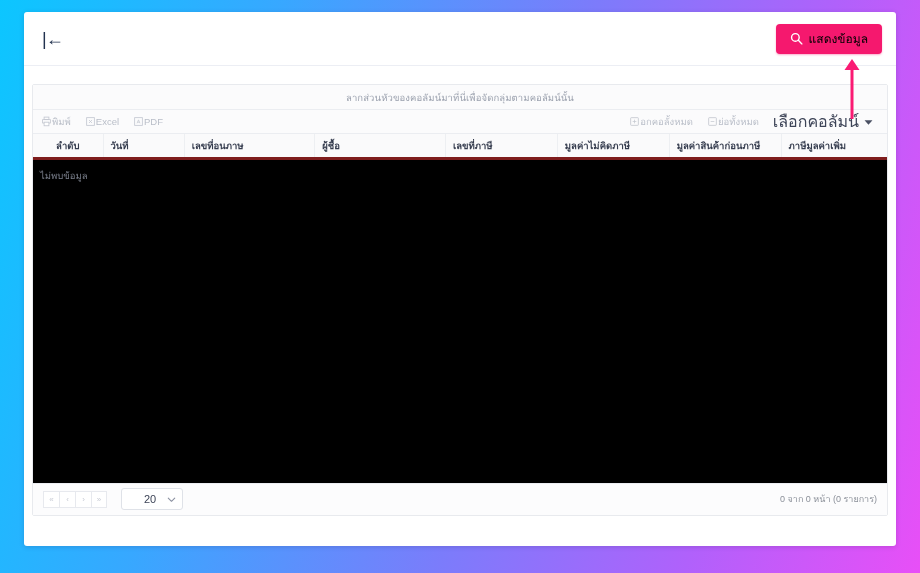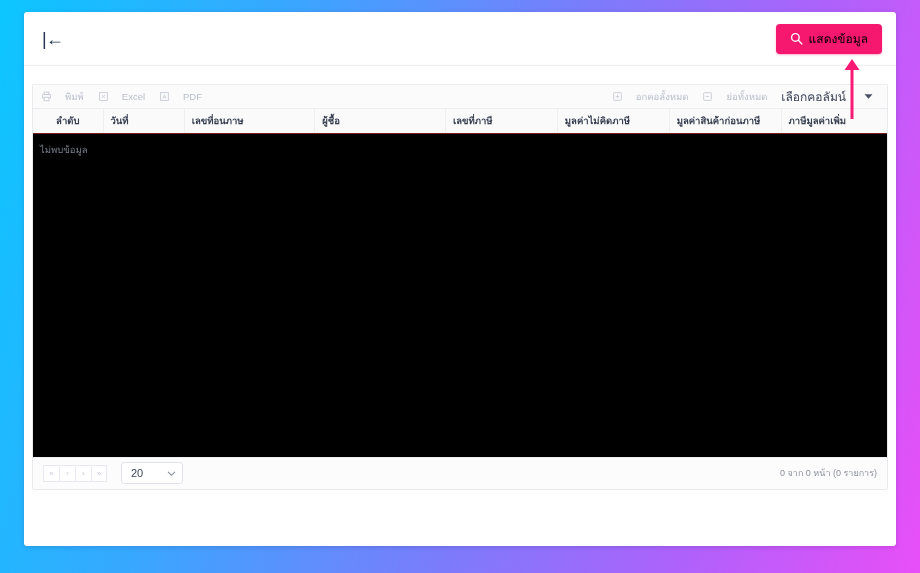--- a/index.html
+++ b/index.html
@@ -53,31 +53,31 @@
   .group-panel {
     height:25px; background:#fbfbfc; border-bottom:1px solid #ebedf1;
     display:flex; align-items:center; justify-content:center;
     font-size:9.5px; color:#9aa0ad; letter-spacing:.1px;
   }
   .grid-toolbar {
     height:24px; background:#fbfbfc; border-bottom:1px solid #ebedf1;
     display:flex; align-items:center; padding:0 8px;
   }
   .tb-item {
-    display:flex; align-items:center; gap:13px;
+    display:flex; align-items:center; gap:0;
     font-size:9.5px; color:#b9bec8; margin-right:14px; cursor:pointer;
     white-space:nowrap;
   }
-  .tb-item.strong { color:#3d4457; margin-right:4px; font-size:12px; }
+  .tb-item.strong { color:#3d4457; margin-right:4px; font-size:16px; }
   .tb-spacer { flex:1; }
   .ico { width:11px; height:11px; display:block; }
 
   table.gridtable { width:100%; border-collapse:collapse; table-layout:fixed; }
   table.gridtable th {
-    height:24px; background:#fafafb; border-bottom:1px solid #7f1d1d;
+    height:24px; background:#fafafb; border-bottom:3px solid #7f1d1d;
     border-right:1px solid #edeff2;
     font-size:9.5px; font-weight:bold; color:#353c4e;
     padding:0 7px; white-space:nowrap;
   }
   table.gridtable th:last-child { border-right:none;margin-top:20px; }
   th.center { text-align:center; }
   th.left   { text-align:left; }
   th.right  { text-align:left; }
 
   .nodata-area { height:323px; background:#000000; position:relative; }
@@ -95,21 +95,21 @@
   .pbtn {
     width:16px; height:17px; border:1px solid #e7e9ee; border-right:none;
     background:#fff; display:flex; align-items:center; justify-content:center;
     font-size:8px; color:#c7cbd4; cursor:pointer;
   }
   .pbtn:last-child { border-right:1px solid #e7e9ee; }
   .pagesize {
     margin-left:14px; height:22px; width:62px;
     border:1px solid #dfe2e8; border-radius:3px; background:#fff;
     display:flex; align-items:center; justify-content:space-between;
-    padding:0 6px 0 9px; font-size:11px; color:#3d4457; cursor:pointer;
+    padding:0 6px 0 22px; font-size:11px; color:#3d4457; cursor:pointer;
   }
   .chev { width:9px; height:9px; display:block; }
   .pager-spacer { flex:1; }
   .pager-info { font-size:9px; color:#8b9099; white-space:nowrap; }
 
   
   .annot-arrow { position:absolute; left:843px; top:58px; width:18px; height:62px; }
 </style>
 </head>
 <body>
@@ -128,20 +128,23 @@
             <line x1="9" y1="9" x2="12.8" y2="12.8" stroke-linecap="round"></line>
           </svg>
         </span>
         <span>แสดงข้อมูล</span>
       </button>
     </div>
 
     <div class="grid-wrap">
       <div class="grid">
 
+        <div class="group-panel">
+          <span>ลากส่วนหัวของคอลัมน์มาที่นี่เพื่อจัดกลุ่มตามคอลัมน์นั้น</span>
+        </div>
 
         <div class="grid-toolbar">
 
           <div class="tb-item">
             <span class="ico">
               <svg width="11" height="11" viewBox="0 0 16 16" fill="none" stroke="#c3c7d0" stroke-width="1.2">
                 <rect x="4.5" y="1.6" width="7" height="3.4"></rect>
                 <path d="M2.2 5.2h11.6v5.1H2.2z"></path>
                 <rect x="4.5" y="9" width="7" height="5.2" fill="#ffffff"></rect>
               </svg>

